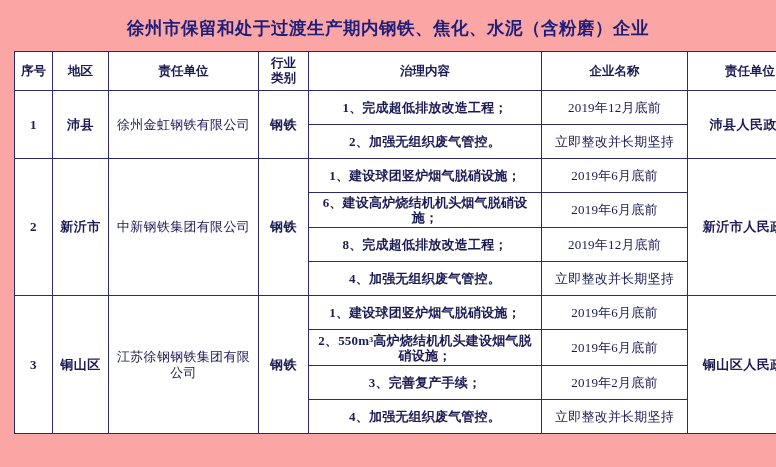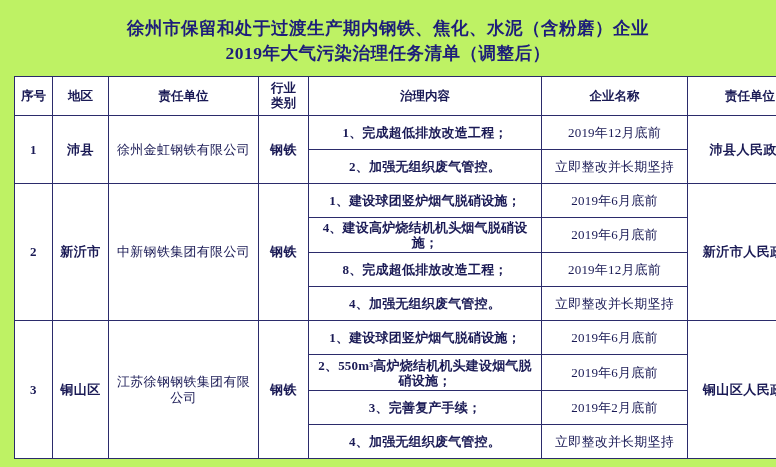--- a/index.html
+++ b/index.html
@@ -13,21 +13,21 @@
     font-family: "Liberation Sans", sans-serif;
     color: #14143c;
     overflow: hidden;
   }
   .page {
     position: relative;
     width: 776px;
     height: 467px;
     box-sizing: border-box;
     padding: 10px 14px 0 14px;
-    background: #bef264;
+    background: #fca5a5;
   }
   .doc-title {
     text-align: center;
     color: #1d1d7a;
     font-weight: bold;
     font-size: 17.5px;
     line-height: 25px;
     letter-spacing: 0.5px;
     margin: 6px 0 10px 0;
     font-family: "Liberation Serif", serif;
@@ -101,21 +101,20 @@
     opacity: 0.10;
   }
 </style>
 </head>
 <body>
 
 <div class="page">
 
   <div class="doc-title">
     <span class="line">徐州市保留和处于过渡生产期内钢铁、焦化、水泥（含粉磨）企业</span>
-    <span class="line">2019年大气污染治理任务清单（调整后）</span>
   </div>
 
   <table class="tasks">
     <colgroup>
       <col class="col-no">
         <col class="col-area">
         <col class="col-ent">
         <col class="col-ind">
       <col class="col-cont">
         <col class="col-dead">
@@ -154,21 +153,21 @@
       <tr class="sub-row-h">
         <td class="cell-no" rowspan="4">2</td>
         <td class="cell-area" rowspan="4">新沂市</td>
         <td class="cell-ent" rowspan="4">中新钢铁集团有限公司</td>
         <td class="cell-ind" rowspan="4">钢铁</td>
         <td class="cell-content">1、建设球团竖炉烟气脱硝设施；</td>
         <td class="cell-deadline">2019年6月底前</td>
         <td class="cell-resp" rowspan="4">新沂市人民政府</td>
       </tr>
       <tr class="sub-row-h">
-        <td class="cell-content">4、建设高炉烧结机机头烟气脱硝设施；</td>
+        <td class="cell-content">6、建设高炉烧结机机头烟气脱硝设施；</td>
         <td class="cell-deadline">2019年6月底前</td>
       </tr>
       <tr class="sub-row-h">
         <td class="cell-content">8、完成超低排放改造工程；</td>
         <td class="cell-deadline">2019年12月底前</td>
       </tr>
       <tr class="sub-row-h">
         <td class="cell-content">4、加强无组织废气管控。</td>
         <td class="cell-deadline">立即整改并长期坚持</td>
       </tr>

